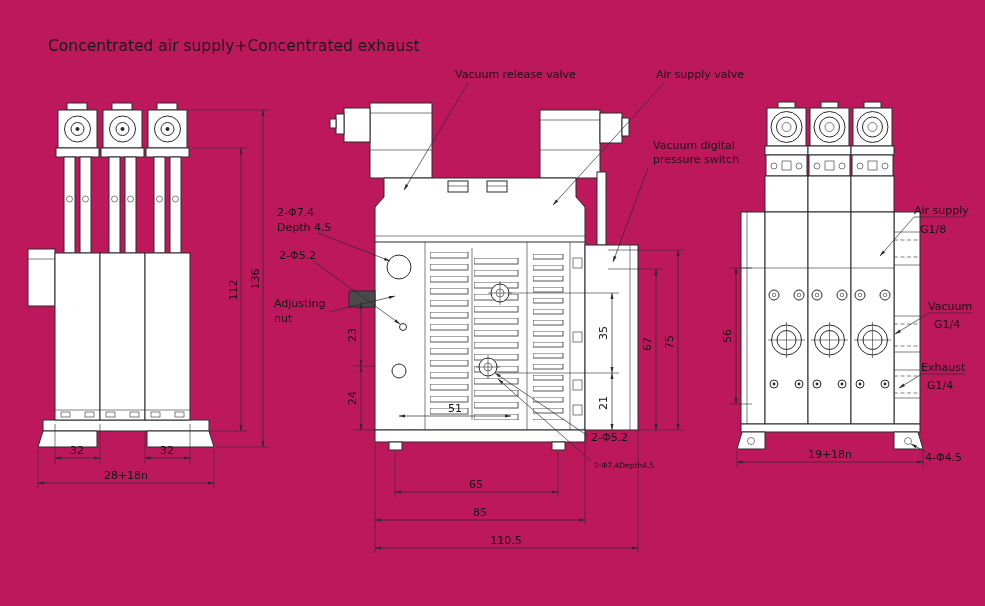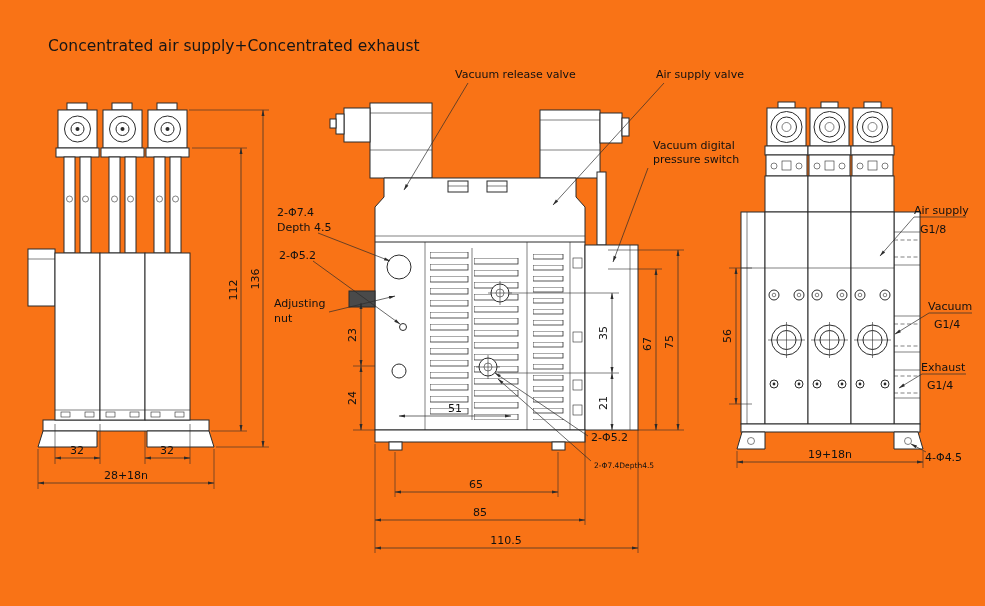--- a/index.html
+++ b/index.html
@@ -1,16 +1,16 @@
 <!DOCTYPE html>
 <html><head>
 <meta charset="utf-8">
 <style>
   html,body{margin:0;padding:0;background:#f7f8f8;}
-  .canvas{position:relative;width:985px;height:606px;background:#f97316;overflow:hidden;}
+  .canvas{position:relative;width:985px;height:606px;background:#be185d;overflow:hidden;}
   svg{display:block;}
   .ol{fill:#ffffff;stroke:#2b2b2b;stroke-width:1;}
   .ln{fill:none;stroke:#2b2b2b;stroke-width:1;}
   .tn{fill:none;stroke:#2b2b2b;stroke-width:.6;}
   .dim{fill:none;stroke:#2b2b2b;stroke-width:.7;}
   .lead{fill:none;stroke:#2b2b2b;stroke-width:.7;}
   .dash{stroke-dasharray:4 2.5;}
   text{font-family:"DejaVu Sans","Liberation Sans",sans-serif;font-size:11px;fill:#111;}
   .t-title{font-size:15.5px;fill:#161616;}
   .t-sm{font-size:7.5px;}

